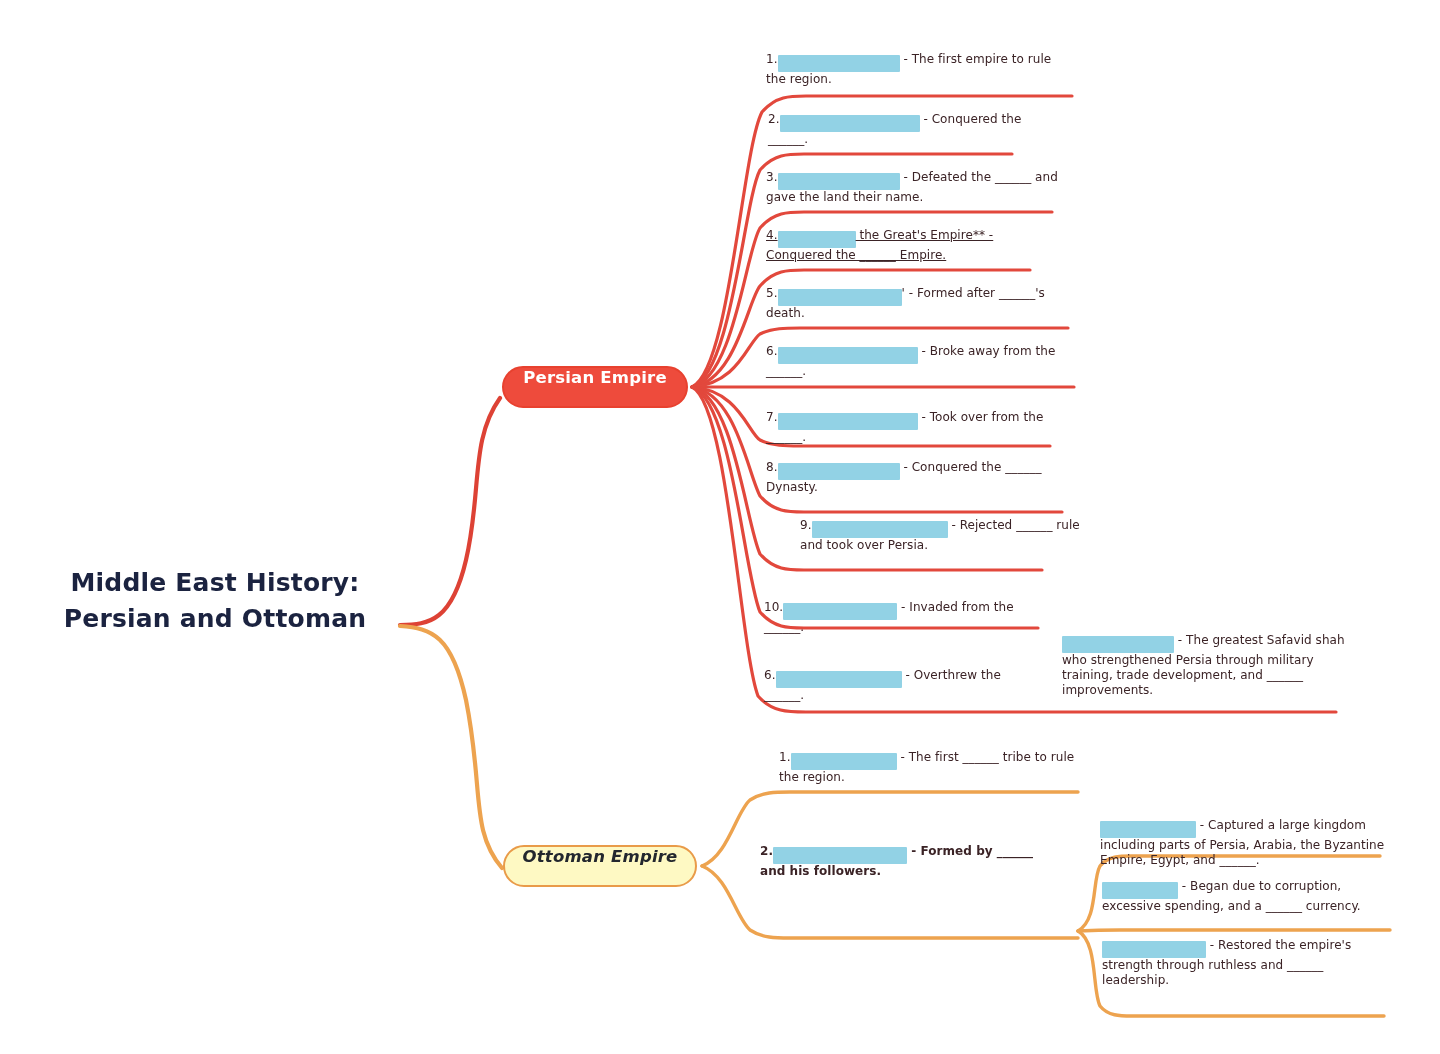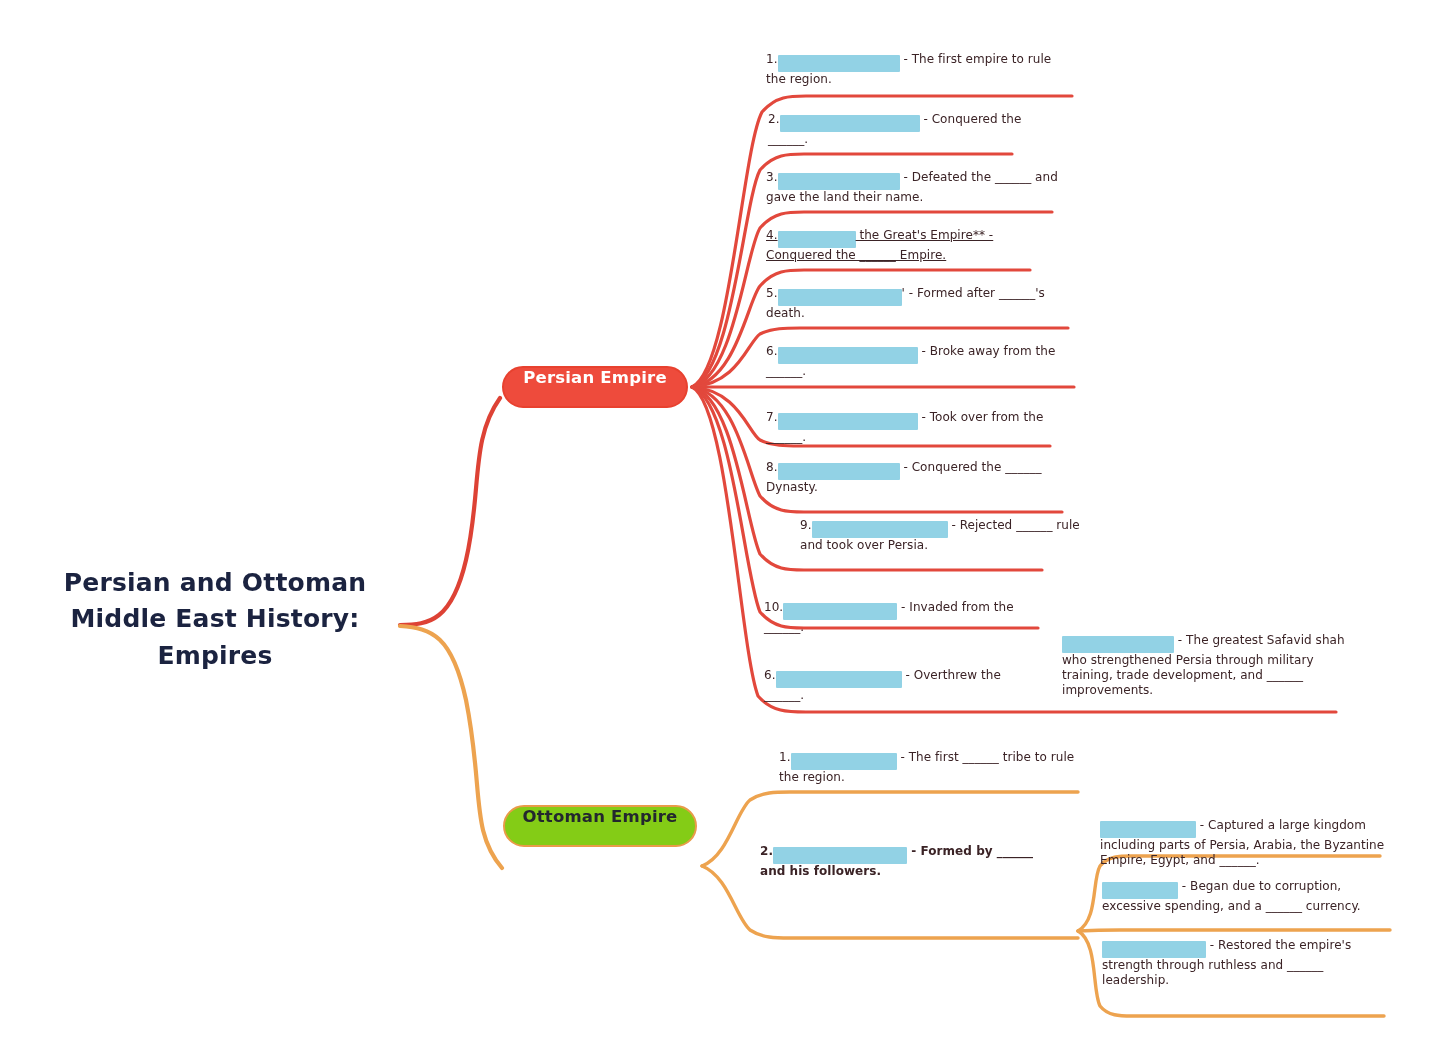--- a/index.html
+++ b/index.html
@@ -60,26 +60,27 @@
   }
   .branch-ottoman {
     left: 503px;
     top: 845px;
     width: 194px;
     height: 42px;
     background: #f0a košice;
   }
   .branch-ottoman {
     left: 503px;
-    top: 805px;
+    top: 845px;
     width: 194px;
     height: 42px;
-    background: #84cc16;
+    background: #fef9c3;
     color: #23272e;
     border: 2.5px solid #e99b49;
+    font-style: italic;
   }
 
   
   .leaf {
     position: absolute;
     font-size: 12px;
     line-height: 1.27;
     color: #3b2326;
     letter-spacing: 0.05px;
   }
@@ -123,23 +124,22 @@
 
   <g fill="none" stroke="#eda34f" stroke-width="3.4" stroke-linecap="round">
     <path d="M1078,931 C1098,920 1092,880 1100,866 C1108,856 1120,856 1132,856 L1380,856"></path>
     <path d="M1078,931 C1098,930 1108,930 1120,930 L1390,930"></path>
     <path d="M1078,931 C1098,942 1092,990 1100,1006 C1108,1016 1120,1016 1132,1016 L1384,1016"></path>
   </g>
 
 </svg>
 
 <div class="root-title">
+  <div>Middle East History:</div>
   <div>Persian and Ottoman</div>
-  <div>Middle East History:</div>
-  <div>Empires</div>
 </div>
 
 <div class="branch-pill branch-persian">
   <span>Persian Empire</span>
 </div>
 
 <div class="branch-pill branch-ottoman">
   <span>Ottoman Empire</span>
 </div>
 

